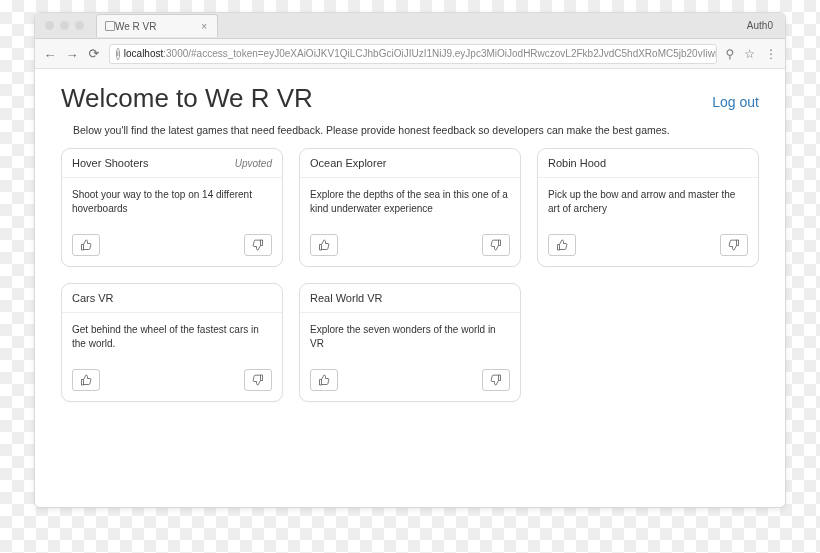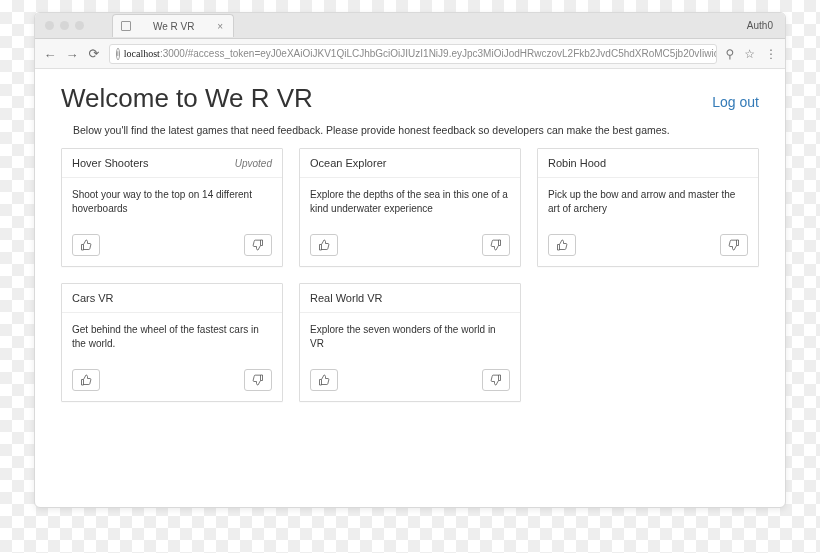--- a/index.html
+++ b/index.html
@@ -36,28 +36,28 @@
   }
   .traffic {
     display: flex;
     gap: 6px;
     padding-left: 10px;
   }
   .dot { width: 9px; height: 9px; border-radius: 50%; background: #d6d6d6; }
   .tab {
     display: flex;
     align-items: center;
-    gap: 22px;
+    gap: 0;
     background: #f7f7f7;
     border: 1px solid #d0d0d0;
     border-bottom: none;
     border-top-left-radius: 4px;
     border-top-right-radius: 4px;
     height: 23px;
-    margin-left: 28px;
+    margin-left: 12px;
     padding: 0 10px 0 8px;
     font-size: 10px;
     color: #555;
     min-width: 122px;
   }
   .tab .favicon {
     width: 10px; height: 10px;
     border: 1px solid #999;
     border-radius: 1px;
   }
@@ -90,21 +90,21 @@
     font-size: 10px;
     color: #555;
     overflow: hidden;
     white-space: nowrap;
   }
   .omnibox .info {
     width: 12px; height: 12px; border: 1px solid #999; border-radius: 50%;
     display: inline-flex; align-items: center; justify-content: center;
     font-size: 8px; color: #777; margin-right: 4px;
   }
-  .omnibox .host { color: #222; font-family: Liberation Serif, serif; }
+  .omnibox .host { color: #222; }
   .omnibox .rest { color: #8a8a8a; }
   .chrome-actions { display: flex; gap: 10px; color: #777; font-size: 12px; }
   .chrome-actions span { cursor: pointer; }
 
   .page {
     padding: 14px 26px 20px 26px;
     overflow: auto;
   }
   .header-row {
     display: flex;
@@ -123,21 +123,21 @@
     color: #333;
     margin: 6px 0 12px 12px;
   }
   .grid {
     display: grid;
     grid-template-columns: repeat(3, 1fr);
     gap: 16px 16px;
   }
   .card {
     border: 1px solid #ddd;
-    border-radius: 1px;
+    border-radius: 9px;
     background: #fff;
     display: flex;
     flex-direction: column;
     box-shadow: 0 1px 1px rgba(0,0,0,0.02);
   }
   .card-head {
     padding: 8px 10px;
     border-bottom: 1px solid #eee;
     display: flex;
     align-items: center;

